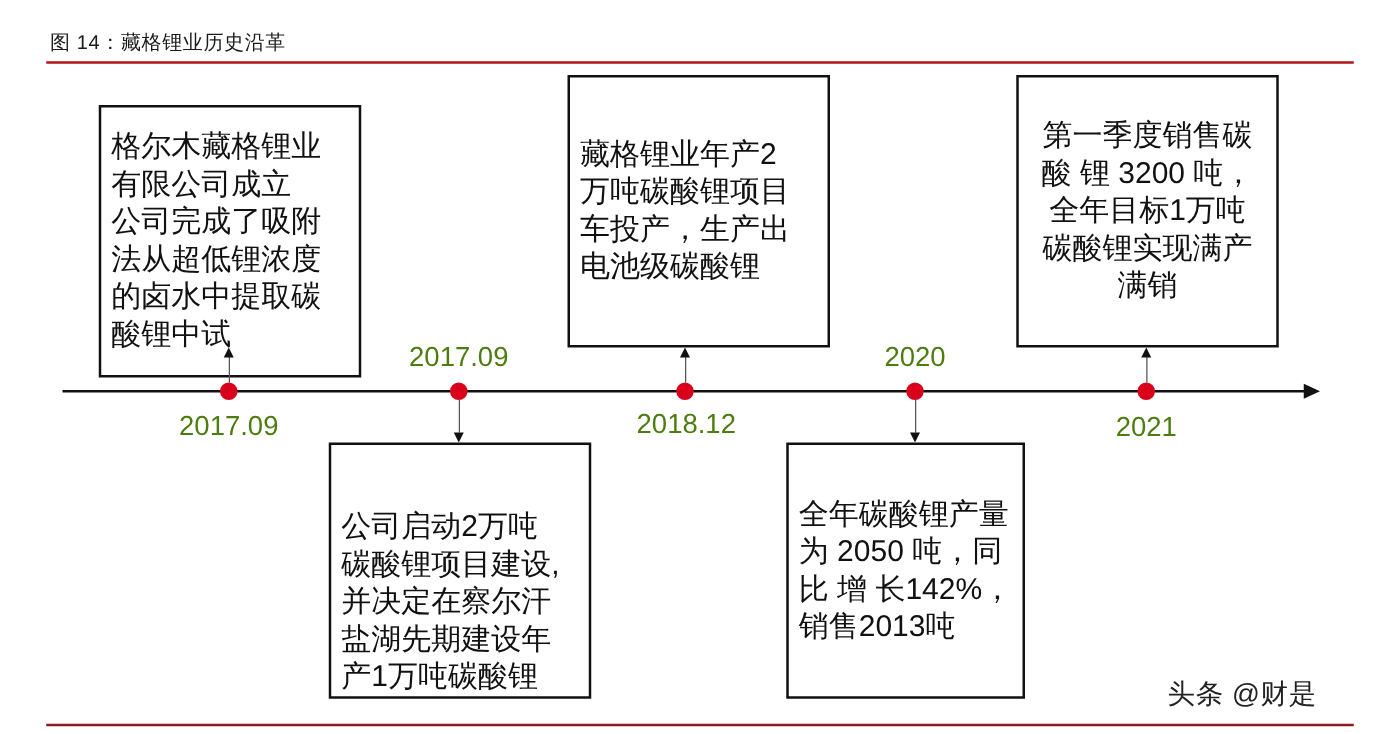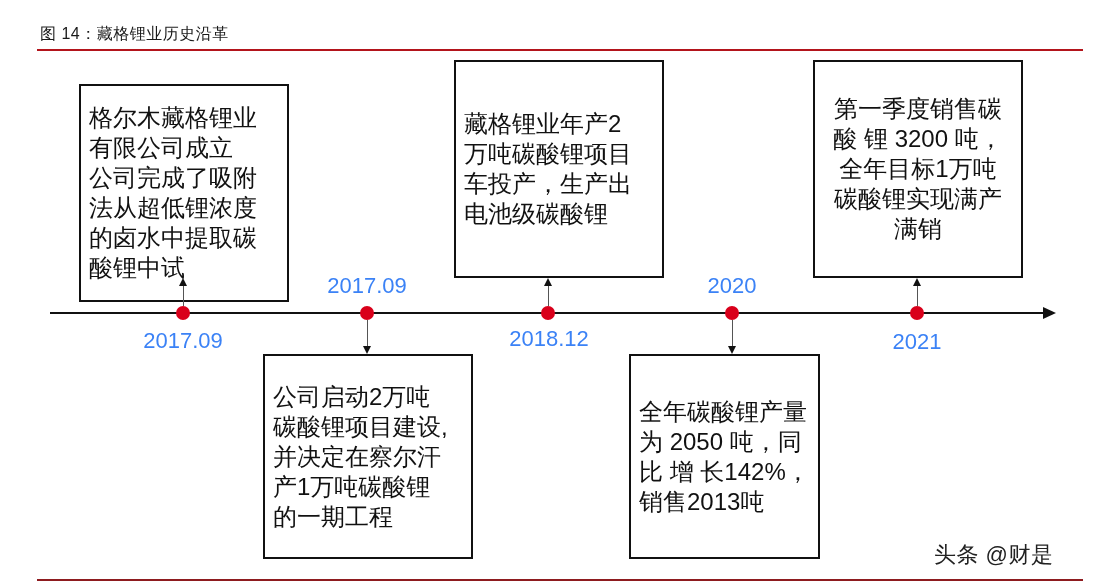--- a/index.html
+++ b/index.html
@@ -12,21 +12,21 @@
   .box { position:absolute; border:2px solid #111; background:#fff; box-sizing:border-box;
          font-size:24px; line-height:30px; padding:0 8px; display:flex; flex-direction:column; justify-content:center; }
   .box .line { white-space:nowrap; }
   .axis { position:absolute; left:50px; top:312px; width:995px; height:2px; background:#111; }
   .arrowhead { position:absolute; left:1043px; top:307px; width:0; height:0;
                border-top:6px solid transparent; border-bottom:6px solid transparent; border-left:13px solid #111; }
   .dot { position:absolute; width:14px; height:14px; border-radius:50%; background:#d9001b; top:306px; }
   .conn { position:absolute; width:1px; background:#555; }
   .tip-up { position:absolute; width:0; height:0; border-left:4px solid transparent; border-right:4px solid transparent; border-bottom:8px solid #111; }
   .tip-down { position:absolute; width:0; height:0; border-left:4px solid transparent; border-right:4px solid transparent; border-top:8px solid #111; }
-  .date { position:absolute; font-size:22px; color:#3b82f6; text-align:center; width:140px; }
+  .date { position:absolute; font-size:22px; color:#4d7c0f; text-align:center; width:140px; }
   .watermark { position:absolute; left:934px; top:540px; font-size:22px; color:#222; letter-spacing:0.5px; }
 </style>
 </head>
 <body>
 
 <div class="caption">图 14：藏格锂业历史沿革</div>
 <div class="rule top"></div>
 
 <div class="axis"></div>
 <div class="arrowhead"></div>
@@ -41,26 +41,26 @@
 </div>
 <div class="conn" style="left:183px;top:284px;height:22px;"></div>
 <div class="tip-up" style="left:179px;top:278px;"></div>
 <div class="dot" style="left:176px;"></div>
 <div class="date" style="left:113px;top:328px;">2017.09</div>
 
 <div class="date" style="left:297px;top:273px;">2017.09</div>
 <div class="dot" style="left:360px;"></div>
 <div class="conn" style="left:367px;top:320px;height:26px;"></div>
 <div class="tip-down" style="left:363px;top:346px;"></div>
-<div class="box" style="left:263px;top:354px;width:210px;height:205px;">
+<div class="box" style="left:263px;top:354px;width:210px;height:205px;justify-content:flex-end;">
   <div class="line">公司启动2万吨</div>
   <div class="line">碳酸锂项目建设,</div>
   <div class="line">并决定在察尔汗</div>
+  <div class="line">盐湖先期建设年</div>
   <div class="line">产1万吨碳酸锂</div>
-  <div class="line">的一期工程</div>
 </div>
 
 <div class="box" style="left:454px;top:60px;width:210px;height:218px;">
   <div class="line">藏格锂业年产2</div>
   <div class="line">万吨碳酸锂项目</div>
   <div class="line">车投产，生产出</div>
   <div class="line">电池级碳酸锂</div>
 </div>
 <div class="conn" style="left:548px;top:284px;height:22px;"></div>
 <div class="tip-up" style="left:544px;top:278px;"></div>

